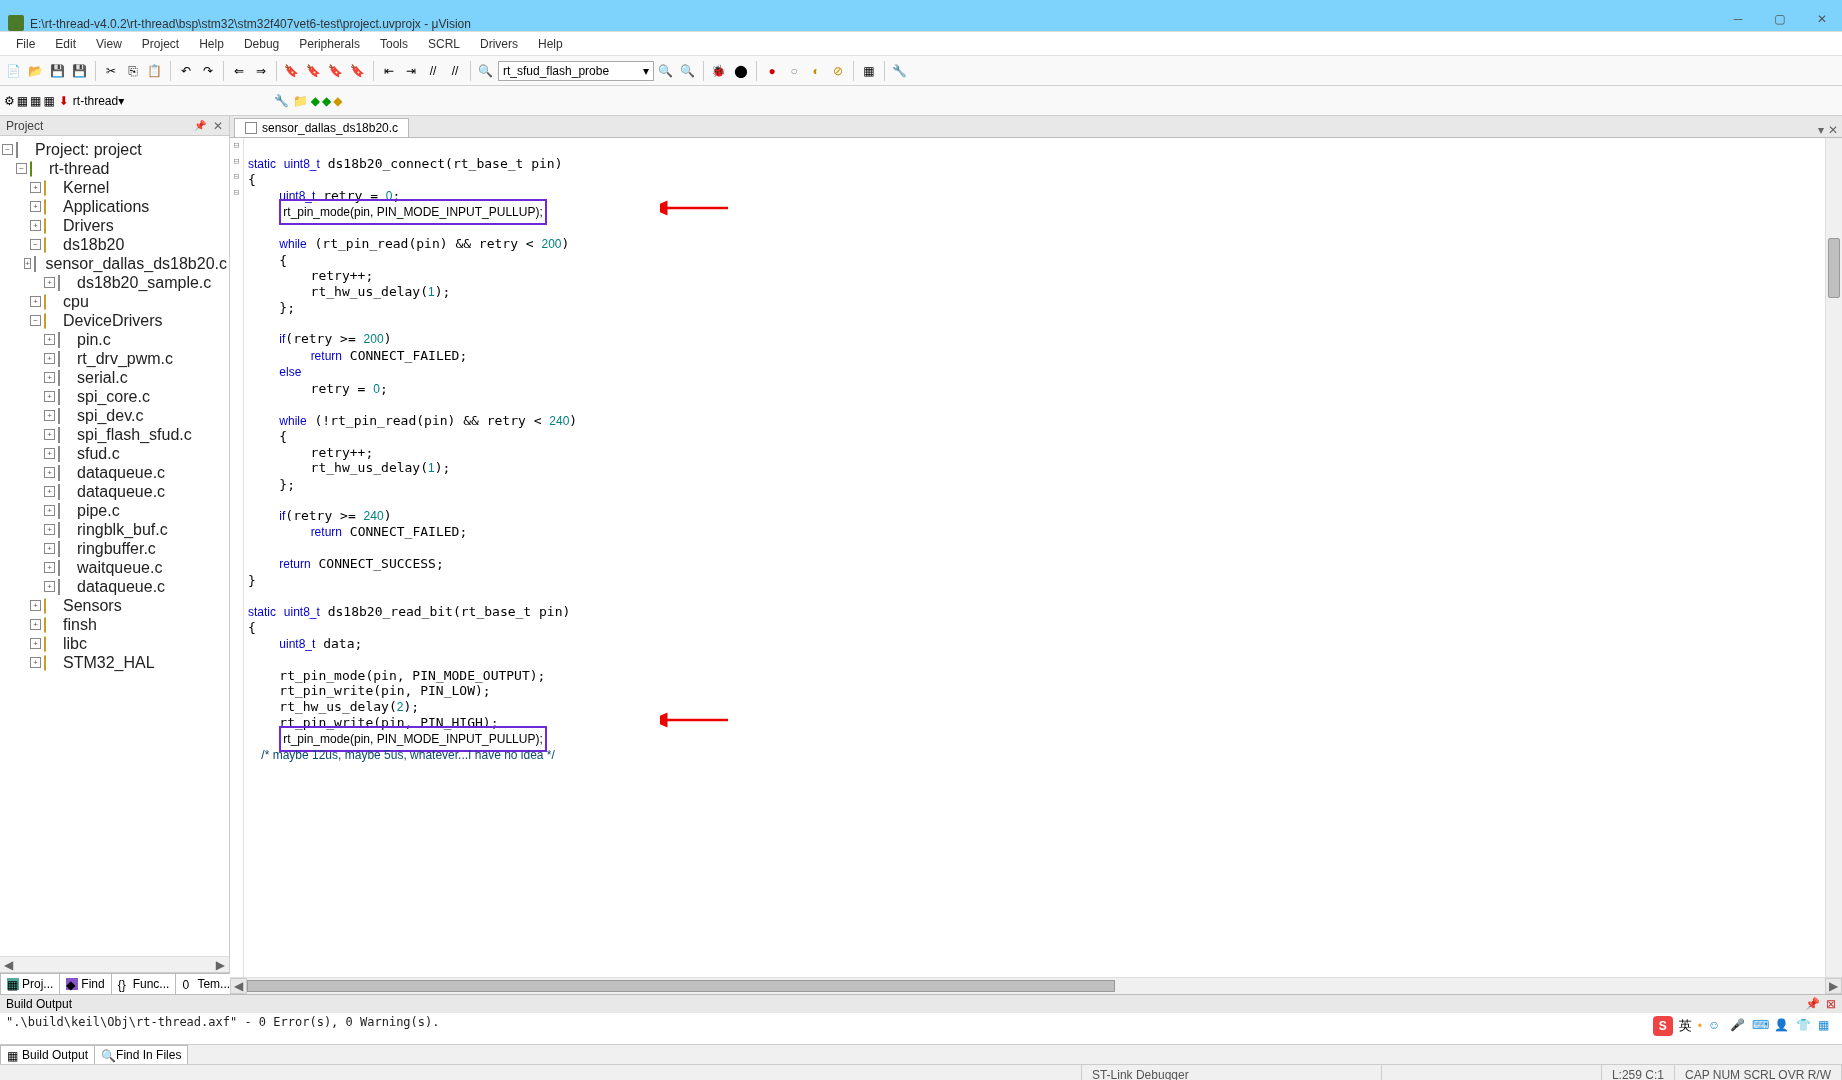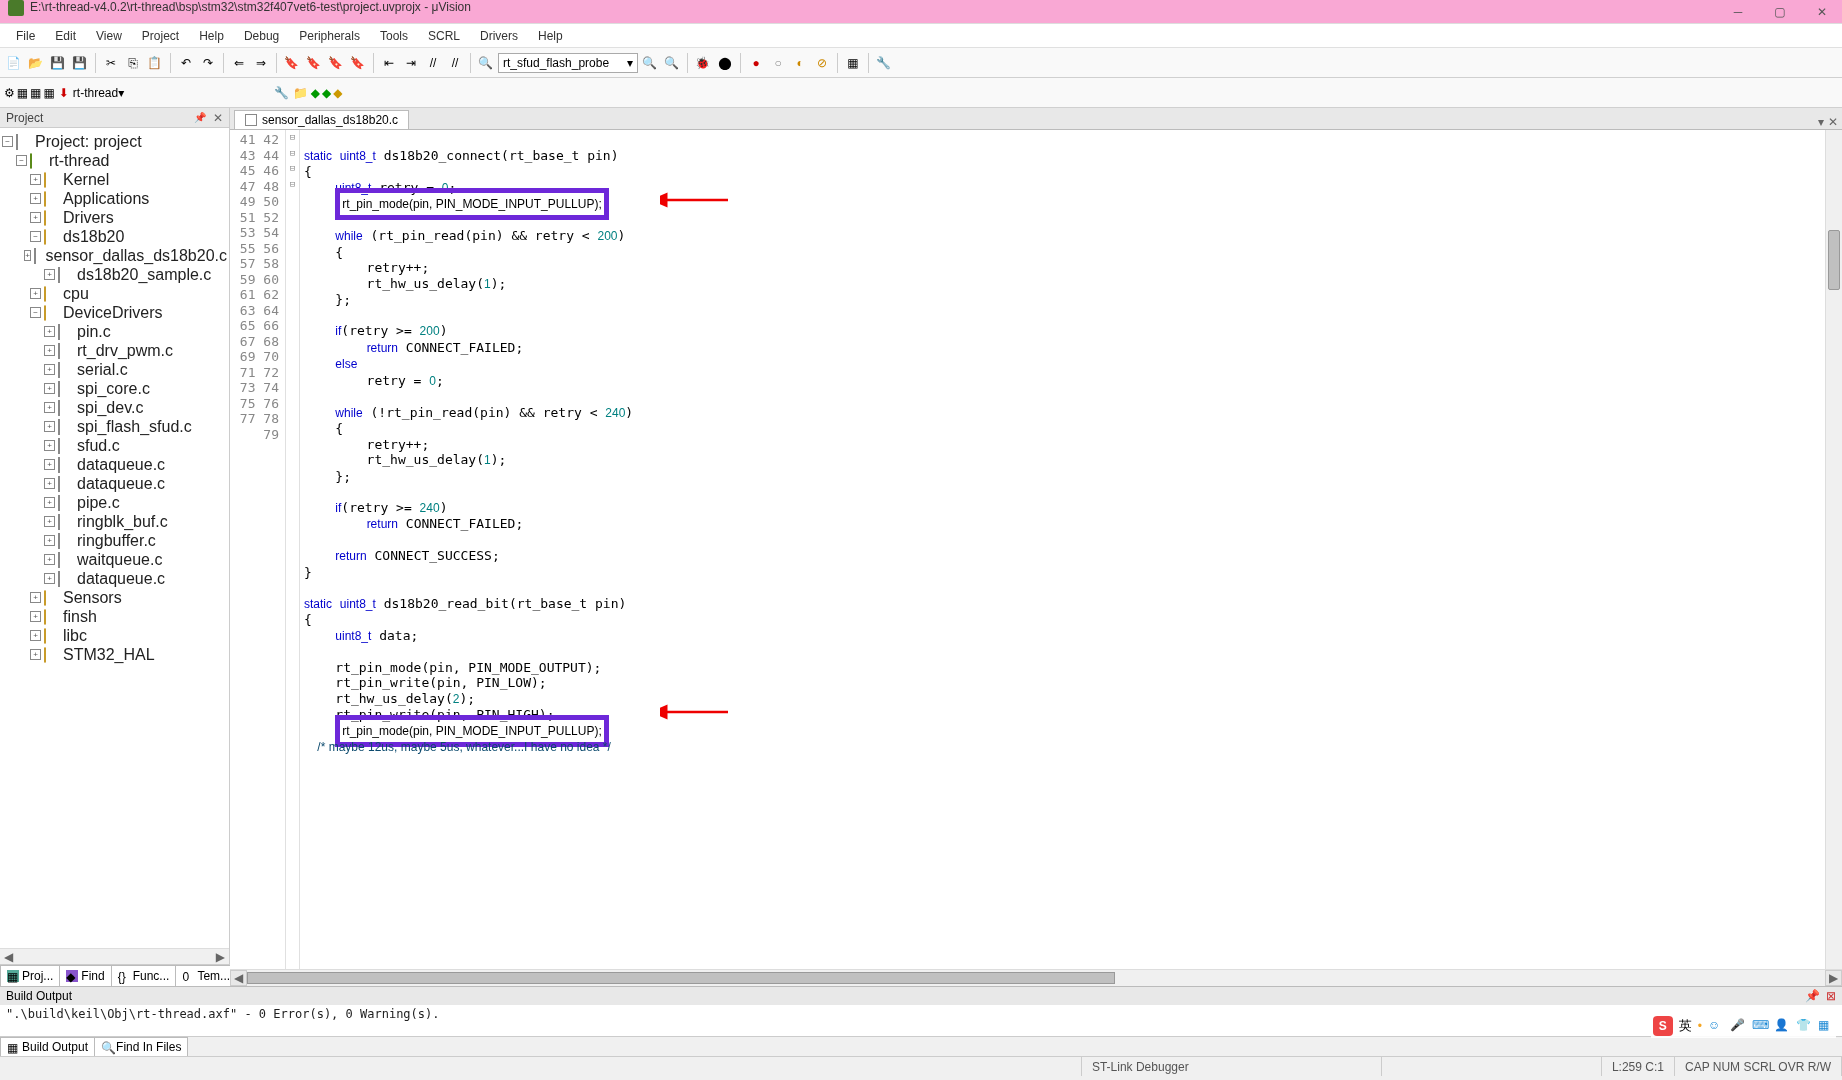--- a/index.html
+++ b/index.html
@@ -1,17 +1,17 @@
 <!DOCTYPE html>
 <html><head>
 <meta charset="utf-8">
 <style>
 *{margin:0;padding:0;box-sizing:border-box;font-family:"Segoe UI",Tahoma,sans-serif;font-size:12px}
 body{background:#f0f0f0;width:1842px;height:1080px;overflow:hidden;position:relative}
-.titlebar{height:24px;background:#f9a8d4;display:flex;align-items:flex-start;padding:0 8px;border-bottom:1px solid #ddd}
+.titlebar{height:32px;background:#7dd3fc;display:flex;align-items:flex-end;padding:0 8px;border-bottom:1px solid #ddd}
 .titlebar .icon{width:16px;height:16px;background:#4a7a2a;margin-right:6px;border-radius:2px}
 .titlebar .title{flex:1;color:#333}
 .titlebar .win-btns{display:flex;gap:18px}
 .titlebar .win-btn{width:24px;height:24px;display:flex;align-items:center;justify-content:center;color:#555}
 .menubar{height:24px;background:#fff;display:flex;align-items:center;padding:0 6px;border-bottom:1px solid #e0e0e0}
 .menubar .menu-item{padding:3px 10px;color:#333}
 .toolbar{height:30px;background:#f9f9f9;display:flex;align-items:center;padding:0 4px;border-bottom:1px solid #d0d0d0;gap:2px}
 .toolbar .tb-btn{width:20px;height:20px;display:flex;align-items:center;justify-content:center;border:1px solid transparent;border-radius:2px}
 .toolbar .sep{width:1px;height:20px;background:#ccc;margin:0 3px}
 .toolbar .combo{height:20px;border:1px solid #aaa;background:#fff;padding:0 4px;display:flex;align-items:center;font-size:11px}
@@ -42,21 +42,21 @@
 .editor-tab{background:#fff;border:1px solid #bbb;border-bottom:none;padding:2px 10px;display:flex;align-items:center;gap:5px;font-size:11px}
 .editor-tab .fi{width:12px;height:12px;background:#fff;border:1px solid #888}
 .editor-tabs .right-ctrl{margin-left:auto;display:flex;gap:4px;padding-right:4px;align-items:center}
 .code-area{flex:1;display:flex;overflow:hidden;position:relative}
 .gutter{width:56px;background:#fff;border-right:1px solid #e0e0e0;text-align:right;padding:2px 6px 2px 2px;font-family:Consolas,monospace;font-size:13px;color:#888;line-height:15.5px}
 .foldcol{width:14px;background:#fff;border-right:1px solid #e0e0e0;font-family:monospace;font-size:9px;color:#888;line-height:15.5px;text-align:center}
 .code{flex:1;background:#fff;font-family:Consolas,monospace;font-size:13px;line-height:15.5px;padding:2px 4px;white-space:pre;color:#000;position:relative;overflow:hidden}
 .kw{color:#0000cc}
 .num{color:#008080}
 .cmt{color:#0c4a6e}
-.redbox{border:5px solid #6d28d9;padding:4px 2px}
+.redbox{border:2px solid #6d28d9;padding:4px 2px}
 .vscroll{width:17px;background:#f0f0f0;border-left:1px solid #ddd;position:relative}
 .vscroll .thumb{position:absolute;left:2px;right:2px;background:#c0c0c0;border:1px solid #999;border-radius:2px}
 .hscroll{height:17px;background:#f0f0f0;border-top:1px solid #ddd;display:flex}
 .hscroll .left-btn,.hscroll .right-btn{width:17px;display:flex;align-items:center;justify-content:center;color:#666;background:#e8e8e8;border:1px solid #ccc}
 .hscroll .track{flex:1;position:relative}
 .hscroll .thumb{position:absolute;top:2px;bottom:2px;left:0;width:55%;background:#c0c0c0;border:1px solid #999}
 .build-output{height:50px;background:#fff;border-top:1px solid #bbb;display:flex;flex-direction:column}
 .bo-header{height:18px;background:#e8e8e8;display:flex;align-items:center;padding:0 6px;font-size:11px}
 .bo-header .spacer{flex:1}
 .bo-body{flex:1;font-family:Consolas,monospace;font-size:12px;padding:2px 6px;color:#222}
@@ -115,21 +115,21 @@
   <div class="tb-btn">🔖</div>
   <div class="tb-btn">🔖</div>
   <div class="tb-btn">🔖</div>
   <div class="sep"></div>
   <div class="tb-btn">⇤</div>
   <div class="tb-btn">⇥</div>
   <div class="tb-btn">//</div>
   <div class="tb-btn">//</div>
   <div class="sep"></div>
   <div class="tb-btn">🔍</div>
-  <div class="combo" style="width:140px">
+  <div class="combo" style="width:156px">
       <span>rt_sfud_flash_probe</span>
       <span style="margin-left:auto">▾</span>
     </div>
   <div class="tb-btn">🔍</div>
   <div class="tb-btn">🔍</div>
   <div class="sep"></div>
   <div class="tb-btn">🐞</div>
   <div class="tb-btn">⬤</div>
   <div class="sep"></div>
   <div class="tb-btn" style="color:#c00">●</div>
@@ -409,60 +409,20 @@
       <div class="editor-tab">
         <span class="fi"></span>
         <span>sensor_dallas_ds18b20.c</span>
       </div>
       <div class="right-ctrl">
         <span style="color:#666">▾</span>
         <span style="color:#666">✕</span>
       </div>
     </div>
     <div class="code-area">
-      <div class="gutter" id="gutter">41
-42
-43
-44
-45
-46
-47
-48
-49
-50
-51
-52
-53
-54
-55
-56
-57
-58
-59
-60
-61
-62
-63
-64
-65
-66
-67
-68
-69
-70
-71
-72
-73
-74
-75
-76
-77
-78
-79
-</div>
       <div class="foldcol" id="foldcol"> 
  
 ⊟
  
  
  
  
 ⊟
  
  

